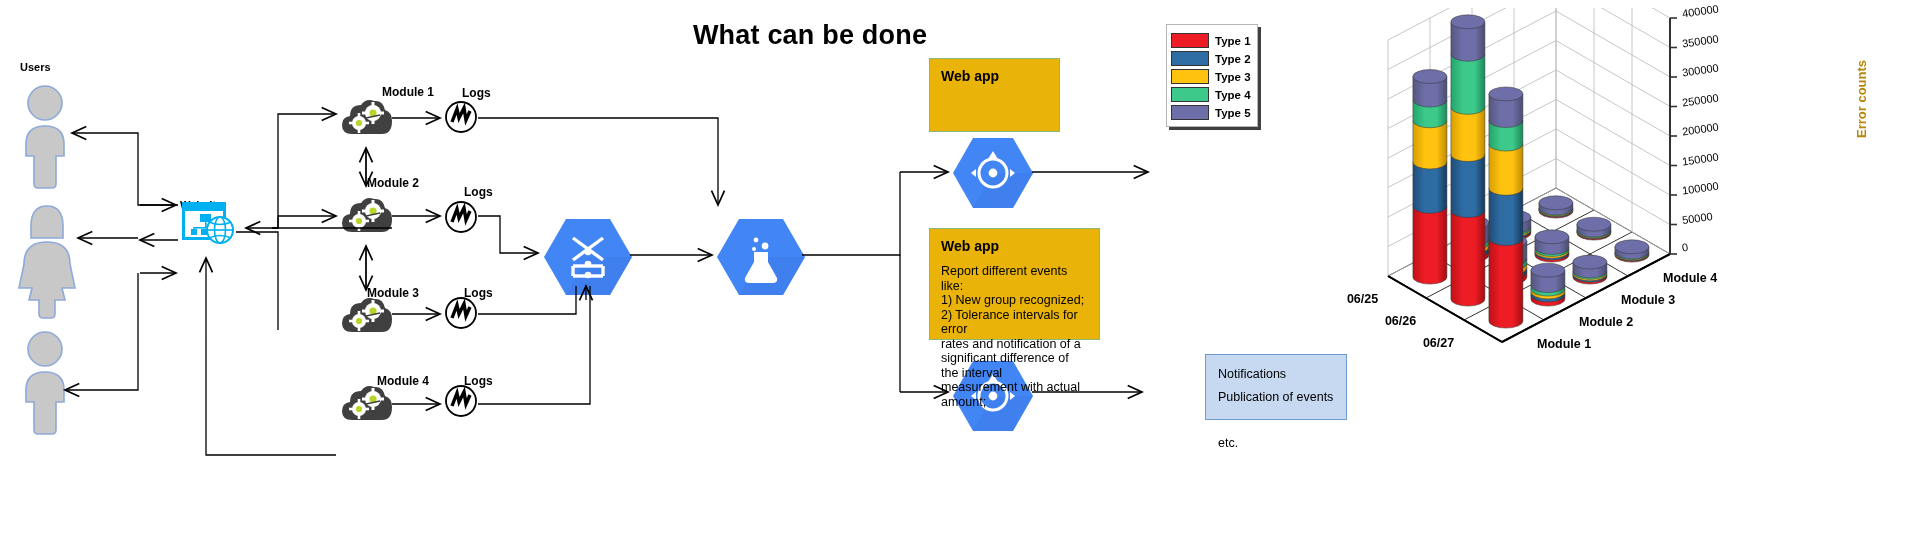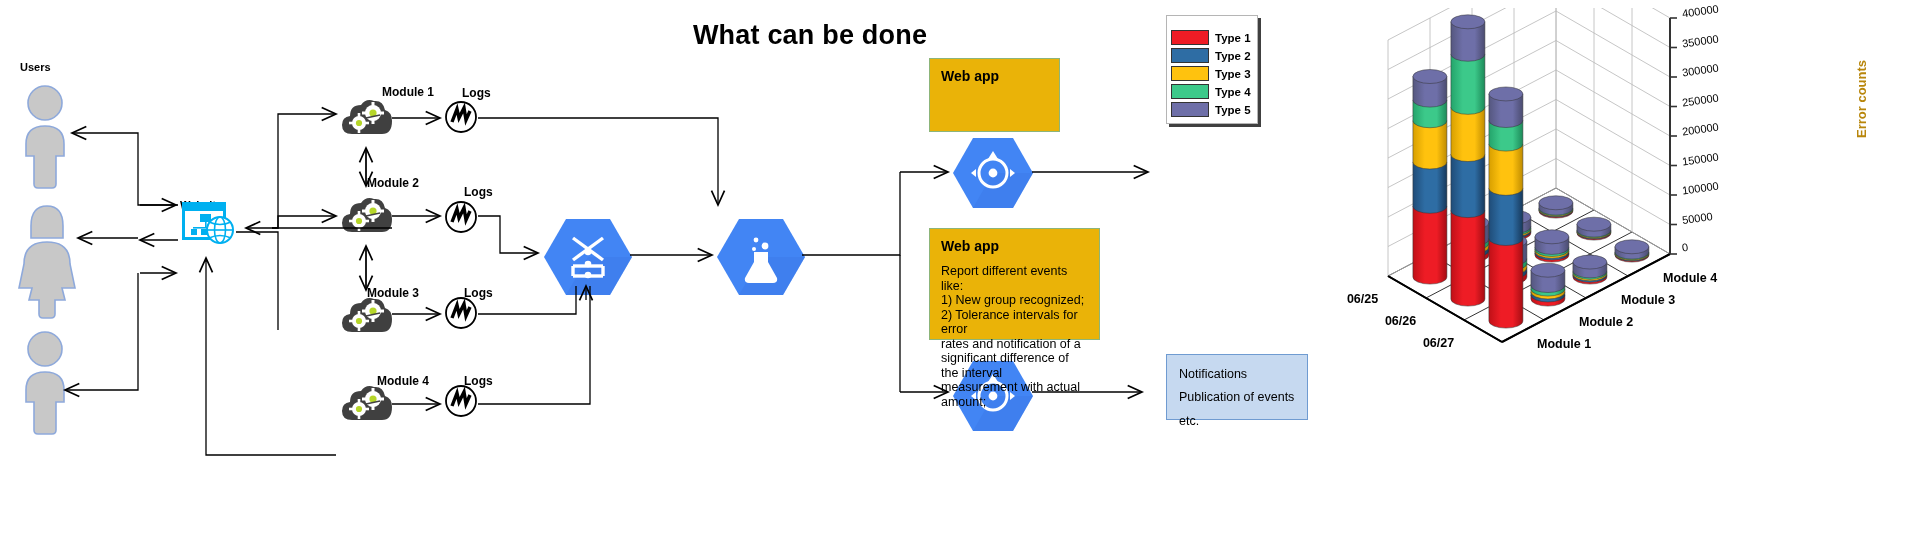--- a/index.html
+++ b/index.html
@@ -61,24 +61,24 @@
   }
   .note-blue .blue-line {
     font-size:12.5px; color:#000; line-height:26px; white-space:nowrap;
   }
   
 
   
   #chart { left:1138px; top:8px; width:770px; height:340px; }
   #chart svg { display:block; }
   .legendbox {
-    position:absolute; left:28px; top:7px;
+    position:absolute; left:28px; top:16px;
     background:#fff; border:1px solid #b5b5b5;
     box-shadow:3px 3px 0 rgba(0,0,0,.75);
-    padding:12px 6px 4px 4px;
+    padding:6px 6px 4px 4px;
   }
   .legend-row { display:flex; align-items:center; height:17px; margin:1px 0; }
   .legend-swatch { width:38px; height:15px; border:1px solid #333; }
   .legend-text { font-size:11.5px; font-weight:bold; color:#000; margin-left:6px; }
 
   .axistick { font-size:11px; color:#000; position:absolute; white-space:nowrap; }
   .axname {
     position:absolute; font-size:13px; font-weight:bold; color:#000;
     white-space:nowrap;
   }
@@ -340,24 +340,24 @@
   <div class="abs note" style="left:929px; top:228px; width:171px; height:112px;">
     <div class="note-title" style="margin-bottom:10px;">Web app</div>
     <div class="note-body">Report different events like:
 1) New group recognized;
 2) Tolerance intervals for error
 rates and notification of a
 significant difference of the interval
 measurement with actual amount;</div>
   </div>
 
-  <div class="abs note-blue" style="left:1166px; top:354px; width:142px; height:66px;">
+  <div class="abs note-blue" style="left:1205px; top:354px; width:142px; height:66px;">
     <div class="blue-line" style="line-height:19px;">Notifications</div>
     <div class="blue-line" style="line-height:26px;">Publication of events</div>
-    <div class="blue-line" style="line-height:22px;">etc.</div>
+    <div class="blue-line" style="line-height:22px;margin-top:22px;">etc.</div>
   </div>
 
   <svg class="abs" style="left:0; top:0;" width="1908" height="560">
     <defs>
       <marker id="ah" markerWidth="14" markerHeight="12" refX="12" refY="6" orient="auto">
         <path d="M1 1 L12 6 L1 11" fill="none" stroke="#000" stroke-width="1.3"></path>
       </marker>
     </defs>
     <g stroke="#000" stroke-width="1.3" fill="none">
 

